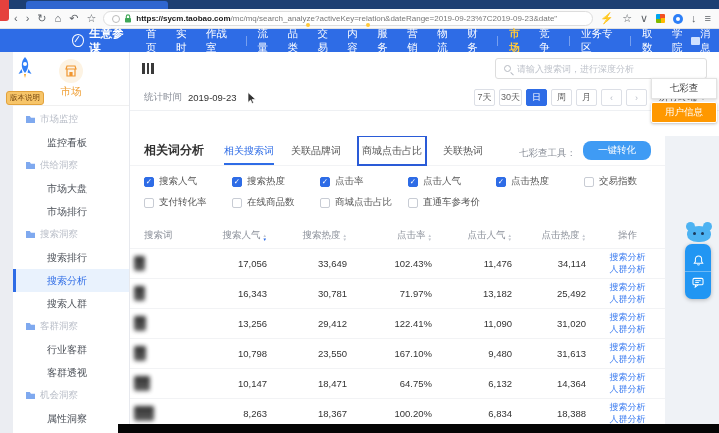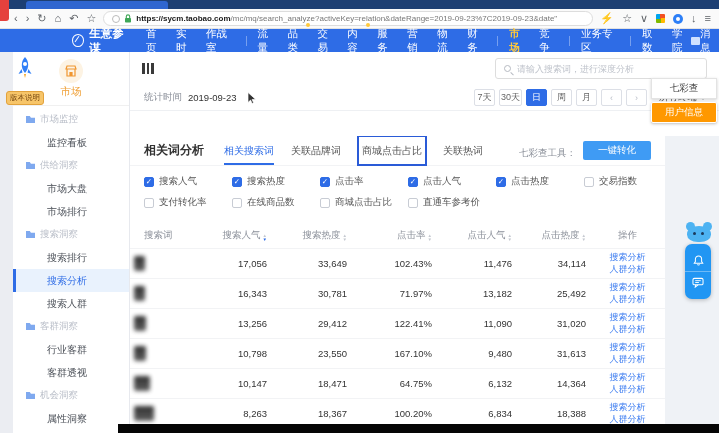--- a/index.html
+++ b/index.html
@@ -84,21 +84,21 @@
 
   .sec-head { height:30px; display:flex; align-items:center; padding:0 14px; border-bottom:1px solid #f2f3f5; }
   .sec-title { font-size:12px; font-weight:700; color:#333; margin-right:20px; }
   .sec-tabs { display:flex; align-items:center; gap:17px; font-size:10px; color:#555; height:100%; }
   .sec-tab { position:relative; height:100%; display:flex; align-items:center; cursor:pointer; }
   .sec-tab.active { color:#2e6ce6; }
   .sec-tab.active::after { content:""; position:absolute; left:0; right:0; bottom:0; height:2px; background:#2e6ce6; }
   .sec-tab.boxed { outline:2px solid #2a5bd7; outline-offset:-1px; padding:0 4px; }
   .sec-right { margin-left:auto; display:flex; align-items:flex-end; gap:7px; }
   .tool-label { font-size:9.5px; color:#8a8f99; }
-  .tool-btn { background:#3f9bf4; color:#fff; font-size:9.5px; padding:3px 15px; border:0; border-radius:2px; cursor:pointer; font-family:inherit; }
+  .tool-btn { background:#3f9bf4; color:#fff; font-size:9.5px; padding:3px 15px; border:0; border-radius:8px; cursor:pointer; font-family:inherit; }
 
   .filters { padding:9px 14px 5px; }
   .filter-row { display:grid; grid-template-columns:repeat(6, 88px); margin-bottom:8px; }
   .filter { display:flex; align-items:center; font-size:9.5px; color:#555; cursor:pointer; }
   .cb { width:10px; height:10px; border:1px solid #c8ccd4; border-radius:2px; background:#fff; display:inline-flex; align-items:center; justify-content:center; margin-right:5px; font-size:7.5px; color:#fff; flex:none; }
   .cb.checked { background:#2e6ce6; border-color:#2e6ce6; }
 
   table.data { width:100%; border-collapse:collapse; table-layout:fixed; }
   table.data th { font-weight:400; font-size:9.5px; color:#8a8f99; text-align:right; padding:7px 4px 6px; white-space:nowrap; }
   table.data th:first-child { text-align:left; padding-left:14px; }

